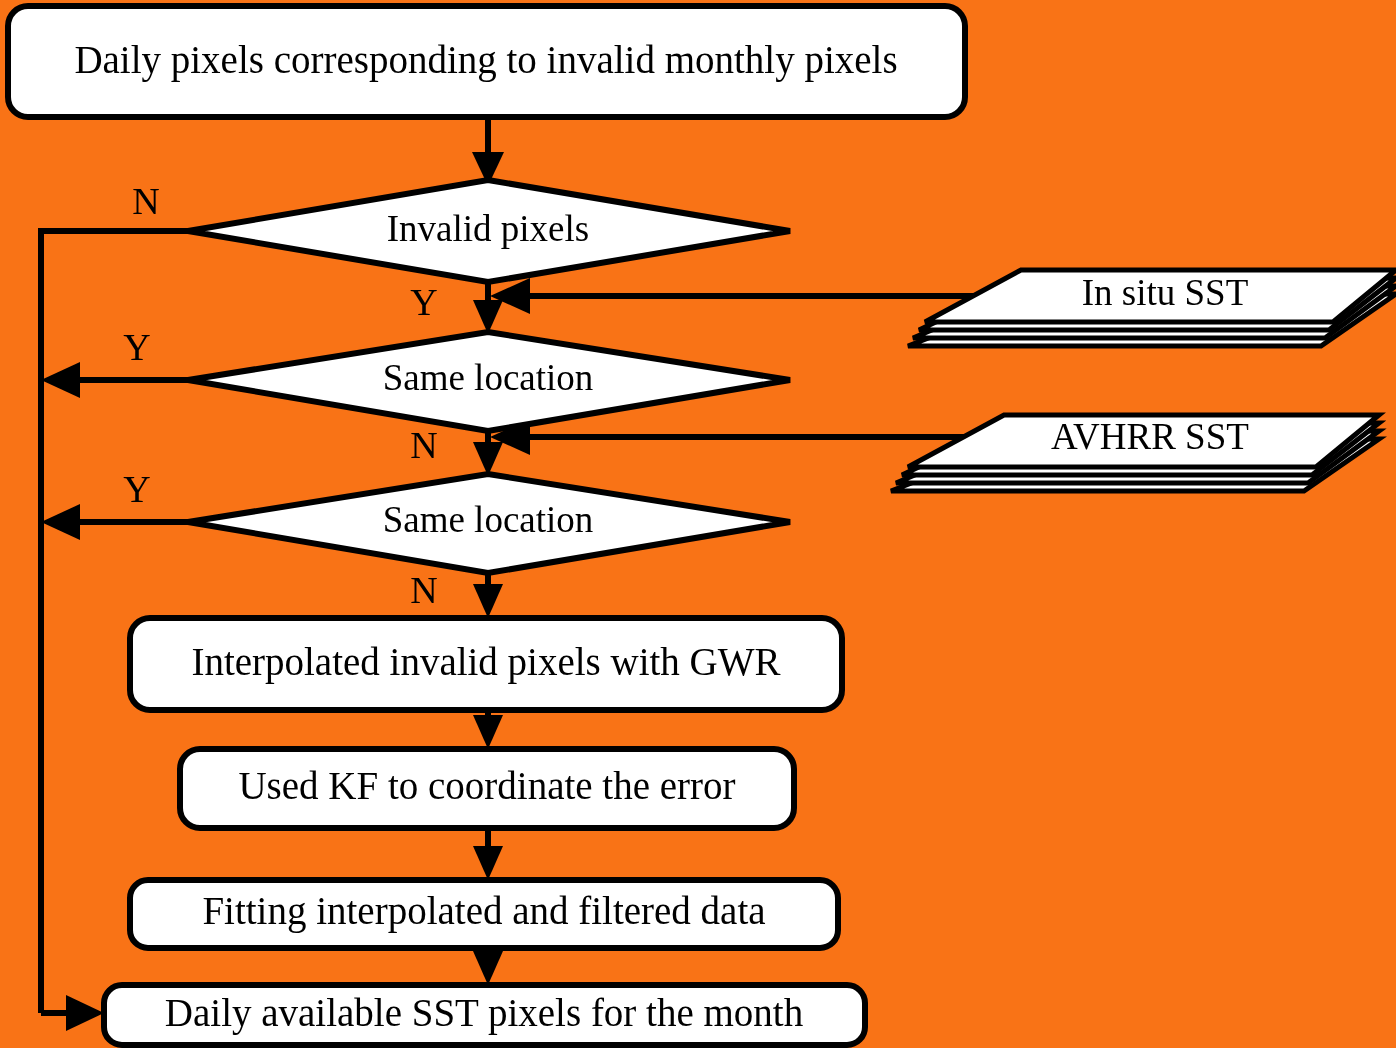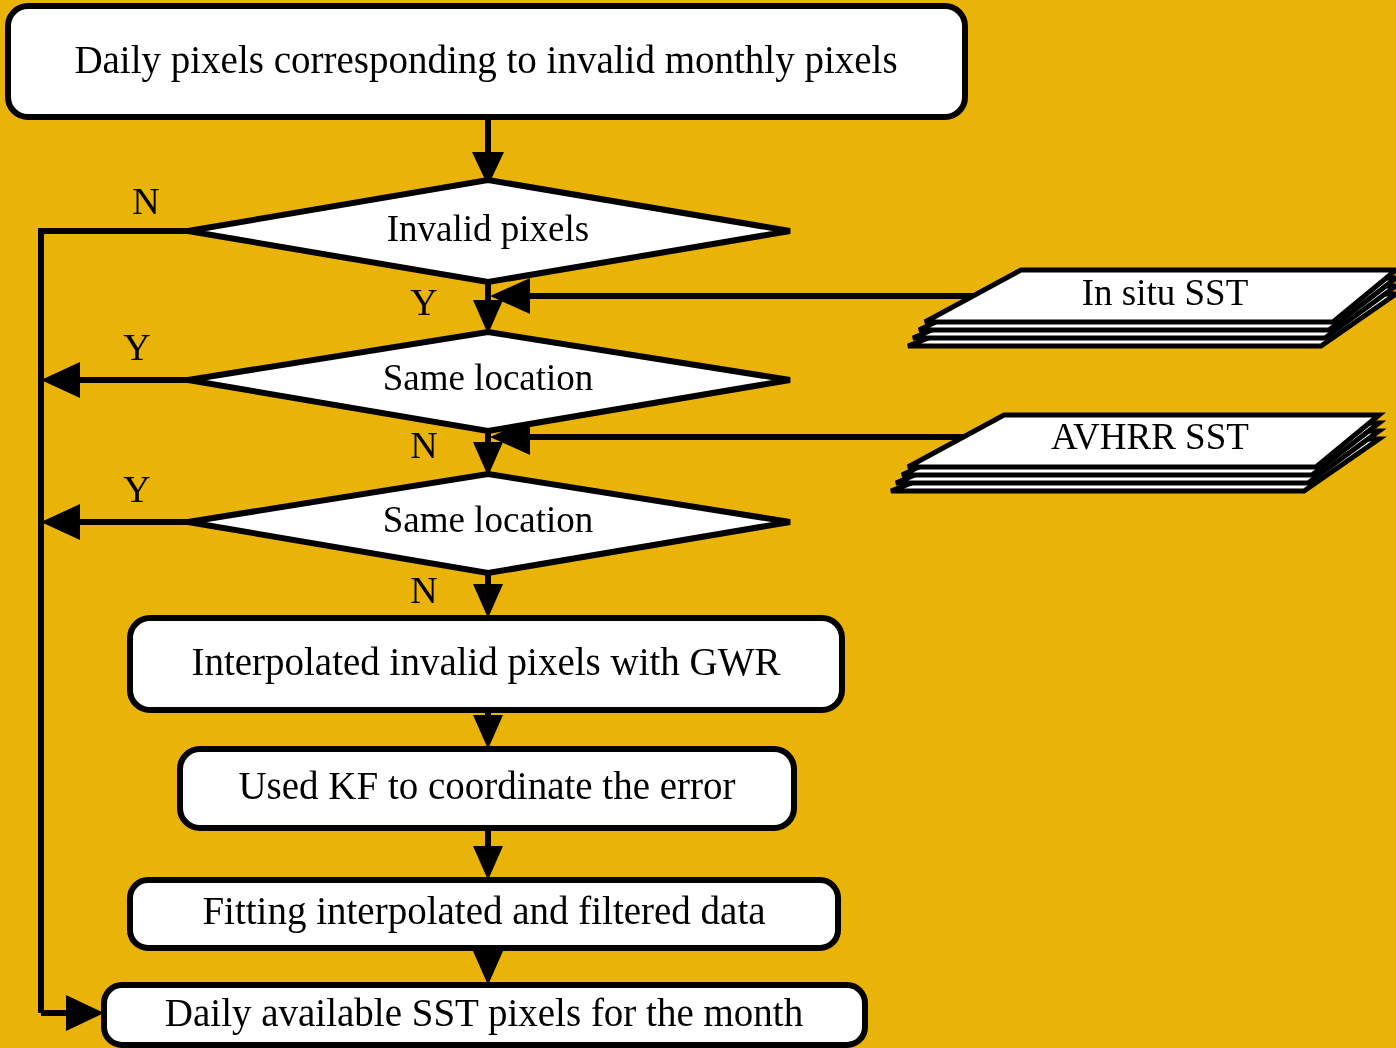--- a/index.html
+++ b/index.html
@@ -10,21 +10,21 @@
   body {
     width: 1396px;
     height: 1048px;
     overflow: hidden;
     font-family: "Liberation Serif", "DejaVu Serif", serif;
   }
   #flowchart-root {
     position: relative;
     width: 1396px;
     height: 1048px;
-    background: #eab308;
+    background: #f97316;
   }
   svg#diagram {
     display: block;
     width: 1396px;
     height: 1048px;
   }
   .shape-stroke {
     fill: #ffffff;
     stroke: #000000;
     stroke-width: 6;

